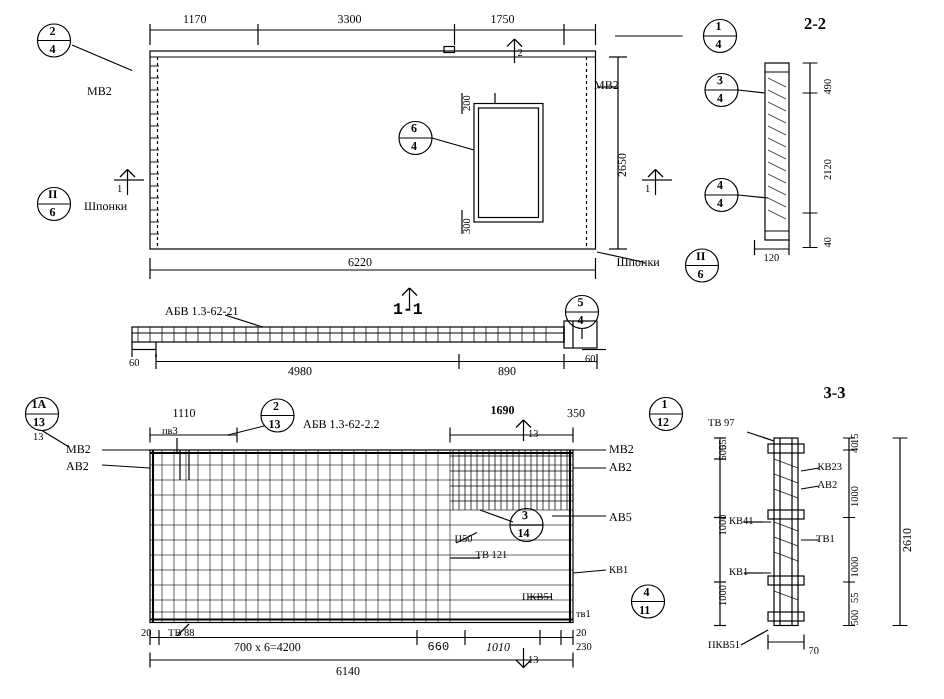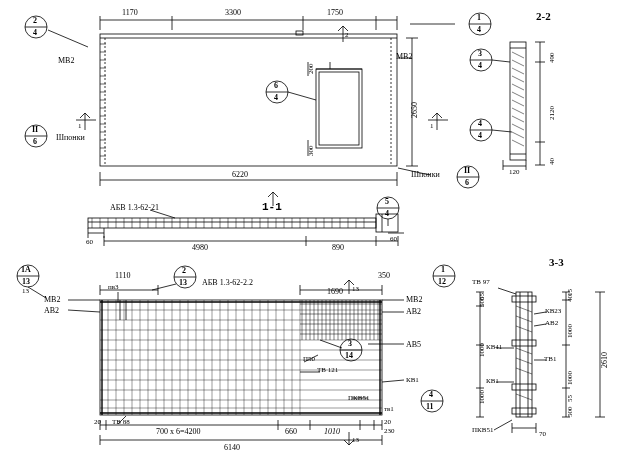--- a/index.html
+++ b/index.html
@@ -419,24 +419,24 @@
 <div class="lbl" style="left:192px;top:243px;">4980</div>
 <div class="lbl" style="left:332px;top:243px;">890</div>
 <div class="lbl" style="left:378px;top:243px;margin-top:28px;">350</div>
 <div class="lbl s" style="left:86px;top:238px;">60</div>
 <div class="lbl s" style="left:390px;top:235px;">60</div>
 <div class="lbl b" style="left:385px;top:197px;">5</div>
 <div class="lbl b" style="left:385px;top:209px;">4</div>
 
 <div class="lbl" style="left:202px;top:278px;">АБВ 1.3-62-2.2</div>
 <div class="lbl" style="left:115px;top:271px;">1110</div>
-<div class="lbl" style="left:327px;top:287px;">1690</div>
+<div class="lbl" style="left:327px;top:269px;font-weight:bold;">1690</div>
 <div class="lbl s" style="left:94px;top:418px;">20</div>
 <div class="lbl" style="left:156px;top:427px;">700 х 6=4200</div>
-<div class="lbl" style="left:285px;top:427px;">660</div>
+<div class="lbl" style="left:285px;top:427px;font-family:Liberation Mono, monospace;">660</div>
 <div class="lbl" style="left:324px;top:427px;font-style:italic;">1010</div>
 <div class="lbl s" style="left:365px;top:427px;margin-left:19px;">230</div>
 <div class="lbl s" style="left:384px;top:418px;">20</div>
 <div class="lbl" style="left:224px;top:443px;">6140</div>
 <div class="lbl" style="left:44px;top:295px;">МВ2</div>
 <div class="lbl" style="left:44px;top:306px;">АВ2</div>
 <div class="lbl s" style="left:108px;top:283px;">пв3</div>
 <div class="lbl" style="left:406px;top:295px;">МВ2</div>
 <div class="lbl" style="left:406px;top:307px;">АВ2</div>
 <div class="lbl" style="left:406px;top:340px;">АВ5</div>

